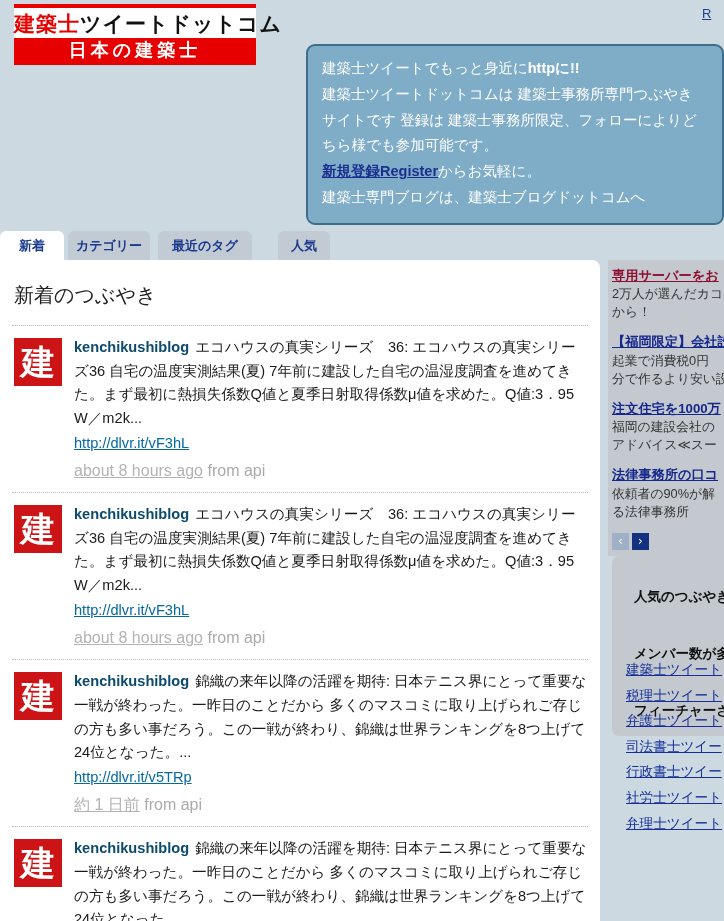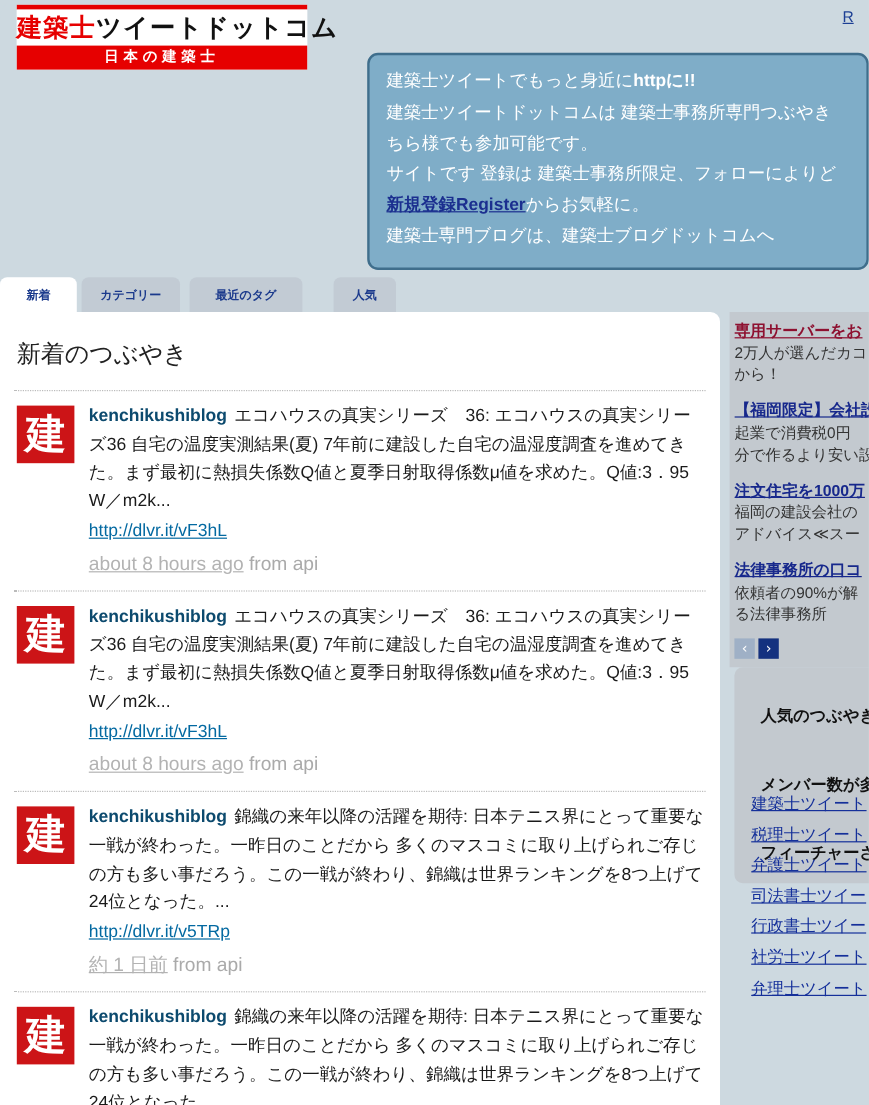--- a/index.html
+++ b/index.html
@@ -43,21 +43,21 @@
     padding: 4px 0 3px 0;
     line-height: 1.1;
     white-space: nowrap;
   }
   .logo-line1 .red { color: #e60000; }
   .logo-line1 .blk { color: #111111; }
   .logo-line2 {
     background: #e60000;
     color: #ffffff;
     text-align: center;
-    font-size: 12px;
+    font-size: 18px;
     font-weight: bold;
     letter-spacing: 4px;
     padding: 3px 0 4px 0;
     line-height: 1.1;
     white-space: nowrap;
   }
 
   .top-right-link {
     position: absolute;
     right: 4px;
@@ -100,21 +100,21 @@
     width: 724px;
     height: 29px;
   }
   .tab {
     position: absolute;
     top: 0;
     height: 29px;
     box-sizing: border-box;
     background: #c2cbd4;
     color: #1b3a8c;
-    font-size: 10px;
+    font-size: 13px;
     font-weight: bold;
     border-radius: 6px 6px 0 0;
     display: flex;
     align-items: center;
     justify-content: center;
     white-space: nowrap;
     padding: 0 10px;
   }
   .tab.active {
     background: #ffffff;
@@ -296,22 +296,22 @@
         <span class="red">建築士</span><span class="blk">ツイートドットコム</span>
       </div>
       <div class="logo-line2">日本の建築士</div>
     </div>
 
     <a class="top-right-link" href="#">R</a>
 
     <div class="infobox">
       <p><span>建築士ツイートでもっと身近に</span><b>http</b><b>に!!</b></p>
       <p>建築士ツイートドットコムは 建築士事務所専門つぶやき</p>
+      <p>サイトです 登録は 建築士事務所限定、フォローによりど</p>
       <p>ちら様でも参加可能です。</p>
-      <p>サイトです 登録は 建築士事務所限定、フォローによりど</p>
       <p><a class="reg" href="#">新規登録Register</a><span>からお気軽に。</span></p>
       <p>建築士専門ブログは、建築士ブログドットコムへ</p>
     </div>
   </div>
 
   <div class="tabs">
     <div class="tab active" style="left:0px;width:64px;">新着</div>
     <div class="tab" style="left:68px;width:82px;">カテゴリー</div>
     <div class="tab" style="left:158px;width:94px;font-family:Liberation Mono, monospace;">最近のタグ</div>
     <div class="tab" style="left:278px;width:52px;">人気</div>

